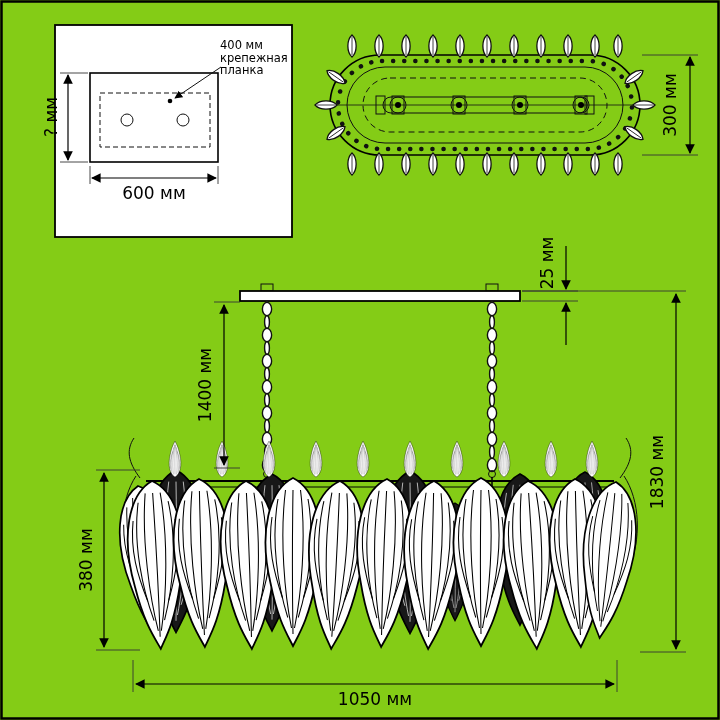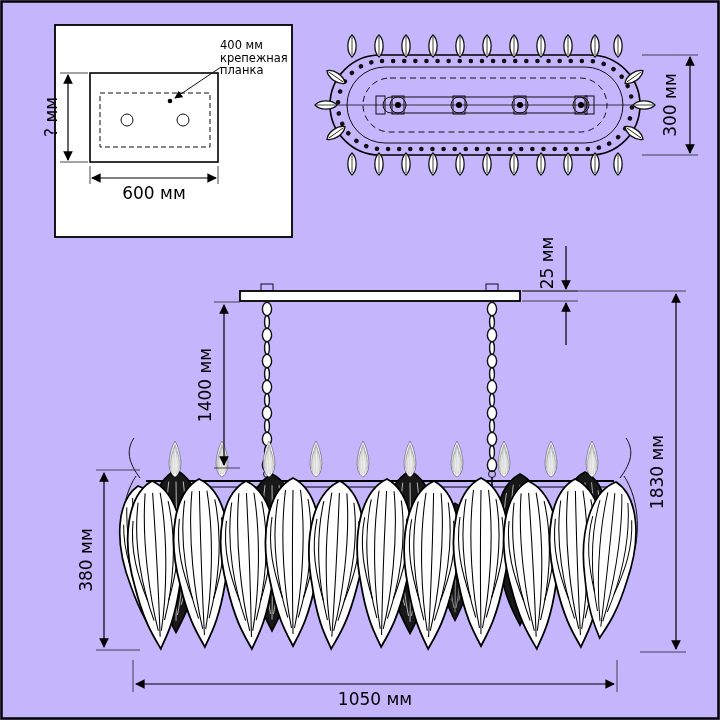--- a/index.html
+++ b/index.html
@@ -1,16 +1,16 @@
 <!DOCTYPE html>
 <html><head>
 <meta charset="utf-8">
 <style>
   html,body{margin:0;padding:0;background:#fff;}
-  .frame{position:relative;width:720px;height:720px;background:#c4b5fd;overflow:hidden;}
+  .frame{position:relative;width:720px;height:720px;background:#84cc16;overflow:hidden;}
   svg{position:absolute;left:0;top:0;}
   .ln{stroke:#000;stroke-width:1.6;fill:none}
   .thin{stroke:#111;stroke-width:1;fill:none}
   .dimln{stroke:#000;stroke-width:1.2;fill:none}
   .ext{stroke:#333;stroke-width:0.9;fill:none}
   .dash{stroke-dasharray:5 3}
   text.dim{font-family:"DejaVu Sans",sans-serif;font-size:17px;fill:#000}
   text.small{font-family:"DejaVu Sans",sans-serif;font-size:11.5px;fill:#000}
 </style>
 </head>

